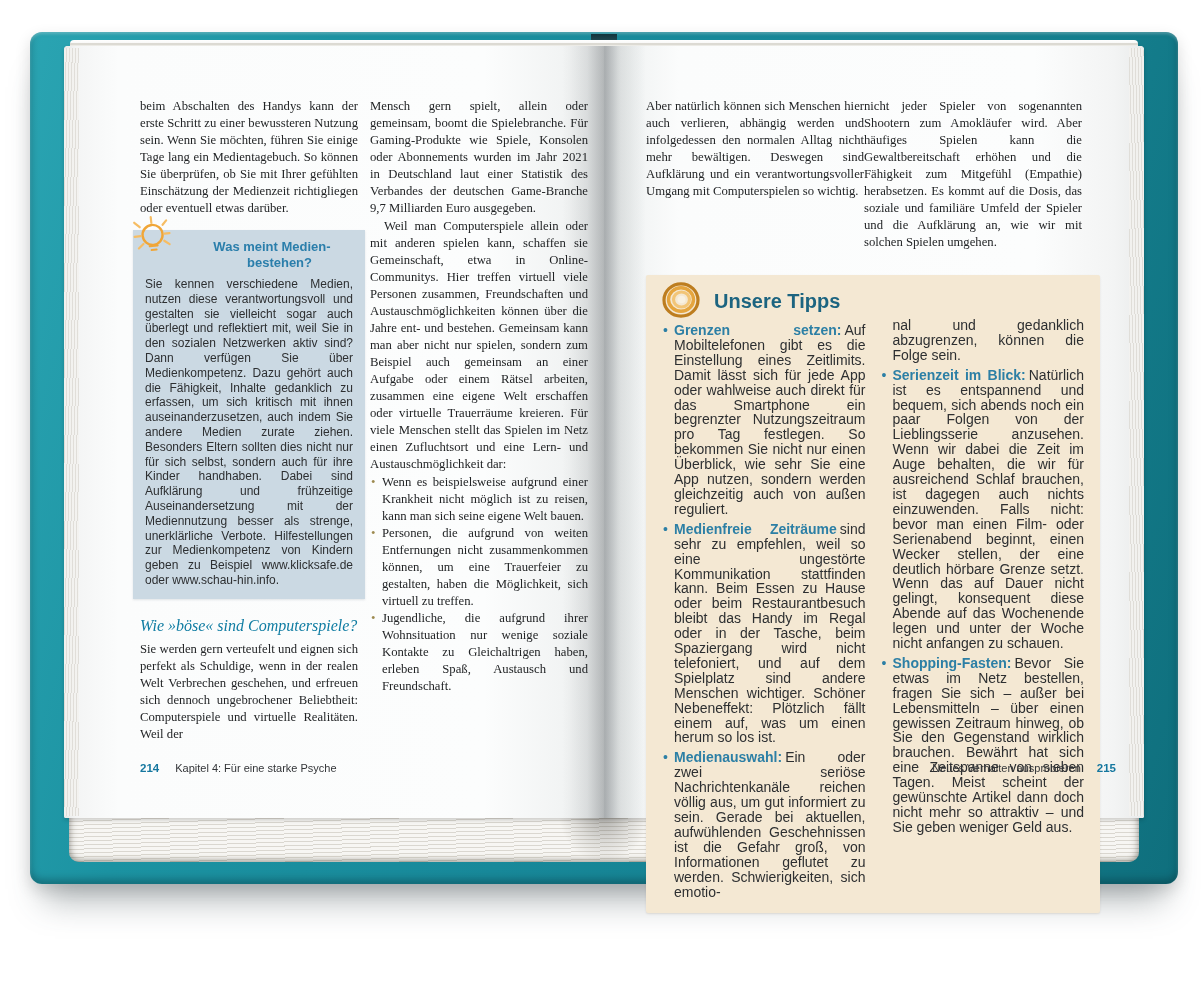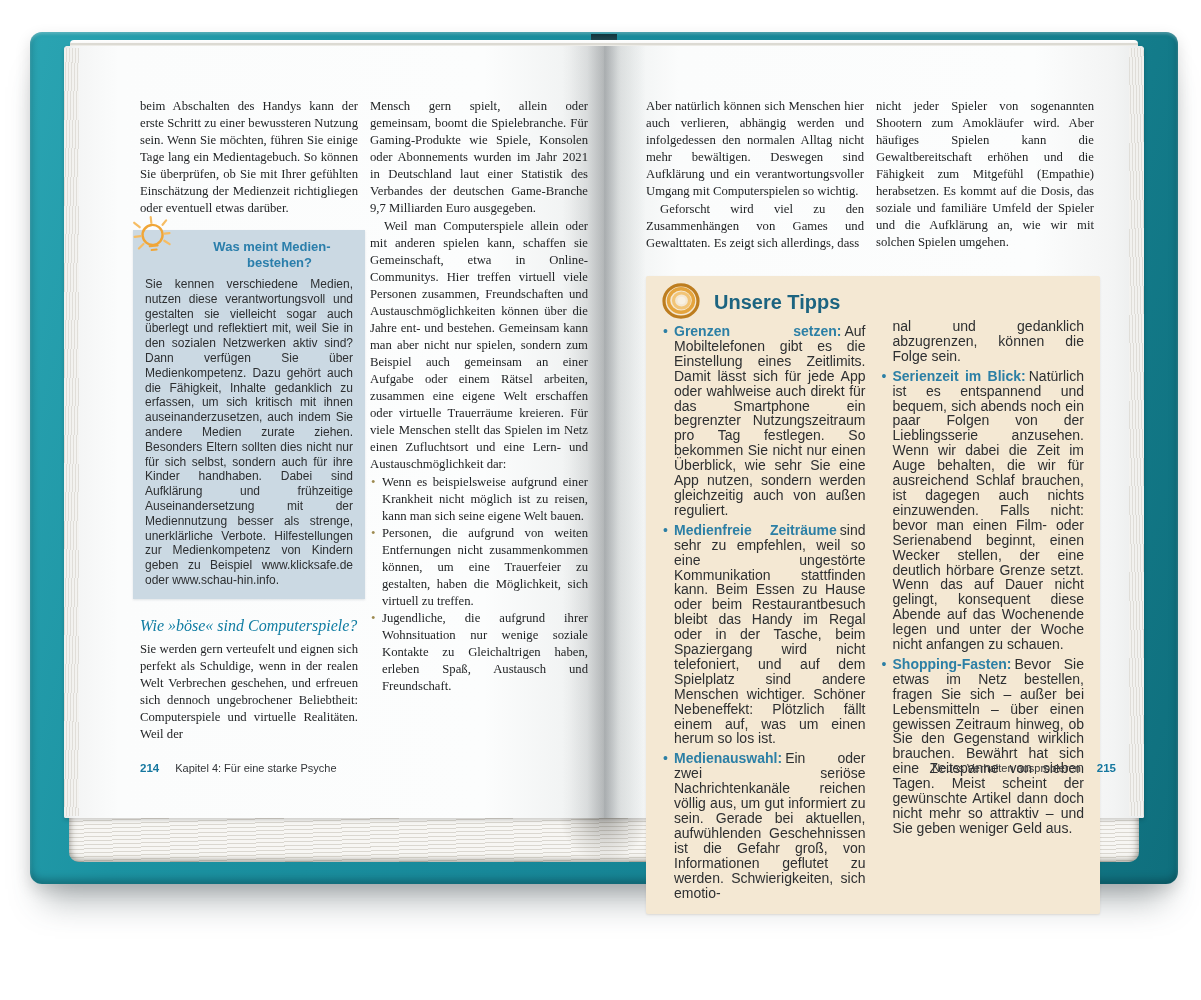--- a/index.html
+++ b/index.html
@@ -113,21 +113,21 @@
   .info-title .t1, .info-title .t2 {
     display:block; font-weight:bold; font-size:13px; line-height:16px; color:#2a7eab;text-align:center;
   }
   .info-title .t2 { margin-left:15px; }
   .info-body {
     margin-top:6px; font-size:12px; line-height:14.8px; color:#2d2f31;
     text-align:justify; hyphens:auto;
   }
 
   
-  .rp-top { display:flex; gap:12px; }
+  .rp-top { display:flex; }
 
   
   .tips-box {
     position:relative; margin-top:24px; background:#f4e8d3;
     padding:12px 16px 14px; border-radius:2px;
     box-shadow:0 1px 2px rgba(110,90,60,.15);
   }
   .tips-header { position:relative; height:28px; }
   .rings-icon { position:absolute; left:-4px; top:-10px; }
   .tips-title {
@@ -217,21 +217,20 @@
             <span class="pagenum">214</span><span class="chapter">Kapitel 4: Für eine starke Psyche</span>
           </div>
         </div>
 
         <div class="page page-right">
           <div class="edge-right"></div>
           <div class="content content-right">
             <div class="rp-top">
               <div class="col">
                 <p class="serif">Aber natürlich können sich Menschen hier auch verlieren, abhängig werden und infolgedessen den normalen Alltag nicht mehr bewältigen. Deswegen sind Aufklärung und ein verantwortungsvoller Umgang mit Computerspielen so wichtig.</p>
-                <p class="serif indent">Geforscht wird viel zu den Zusammenhängen von Games und Gewalttaten. Es zeigt sich allerdings, dass</p>
               </div>
               <div class="col">
                 <p class="serif">nicht jeder Spieler von sogenannten Shootern zum Amokläufer wird. Aber häufiges Spielen kann die Gewaltbereitschaft erhöhen und die Fähigkeit zum Mitgefühl (Empathie) herabsetzen. Es kommt auf die Dosis, das soziale und familiäre Umfeld der Spieler und die Aufklärung an, wie wir mit solchen Spielen umgehen.</p>
               </div>
             </div>
 
             <div class="tips-box">
               <div class="tips-header">
                 <svg class="rings-icon" width="46" height="46" viewBox="0 0 46 46">
                   <ellipse cx="23" cy="23" rx="17" ry="16.2" fill="none" stroke="#bd7d1f" stroke-width="3.2"></ellipse>

